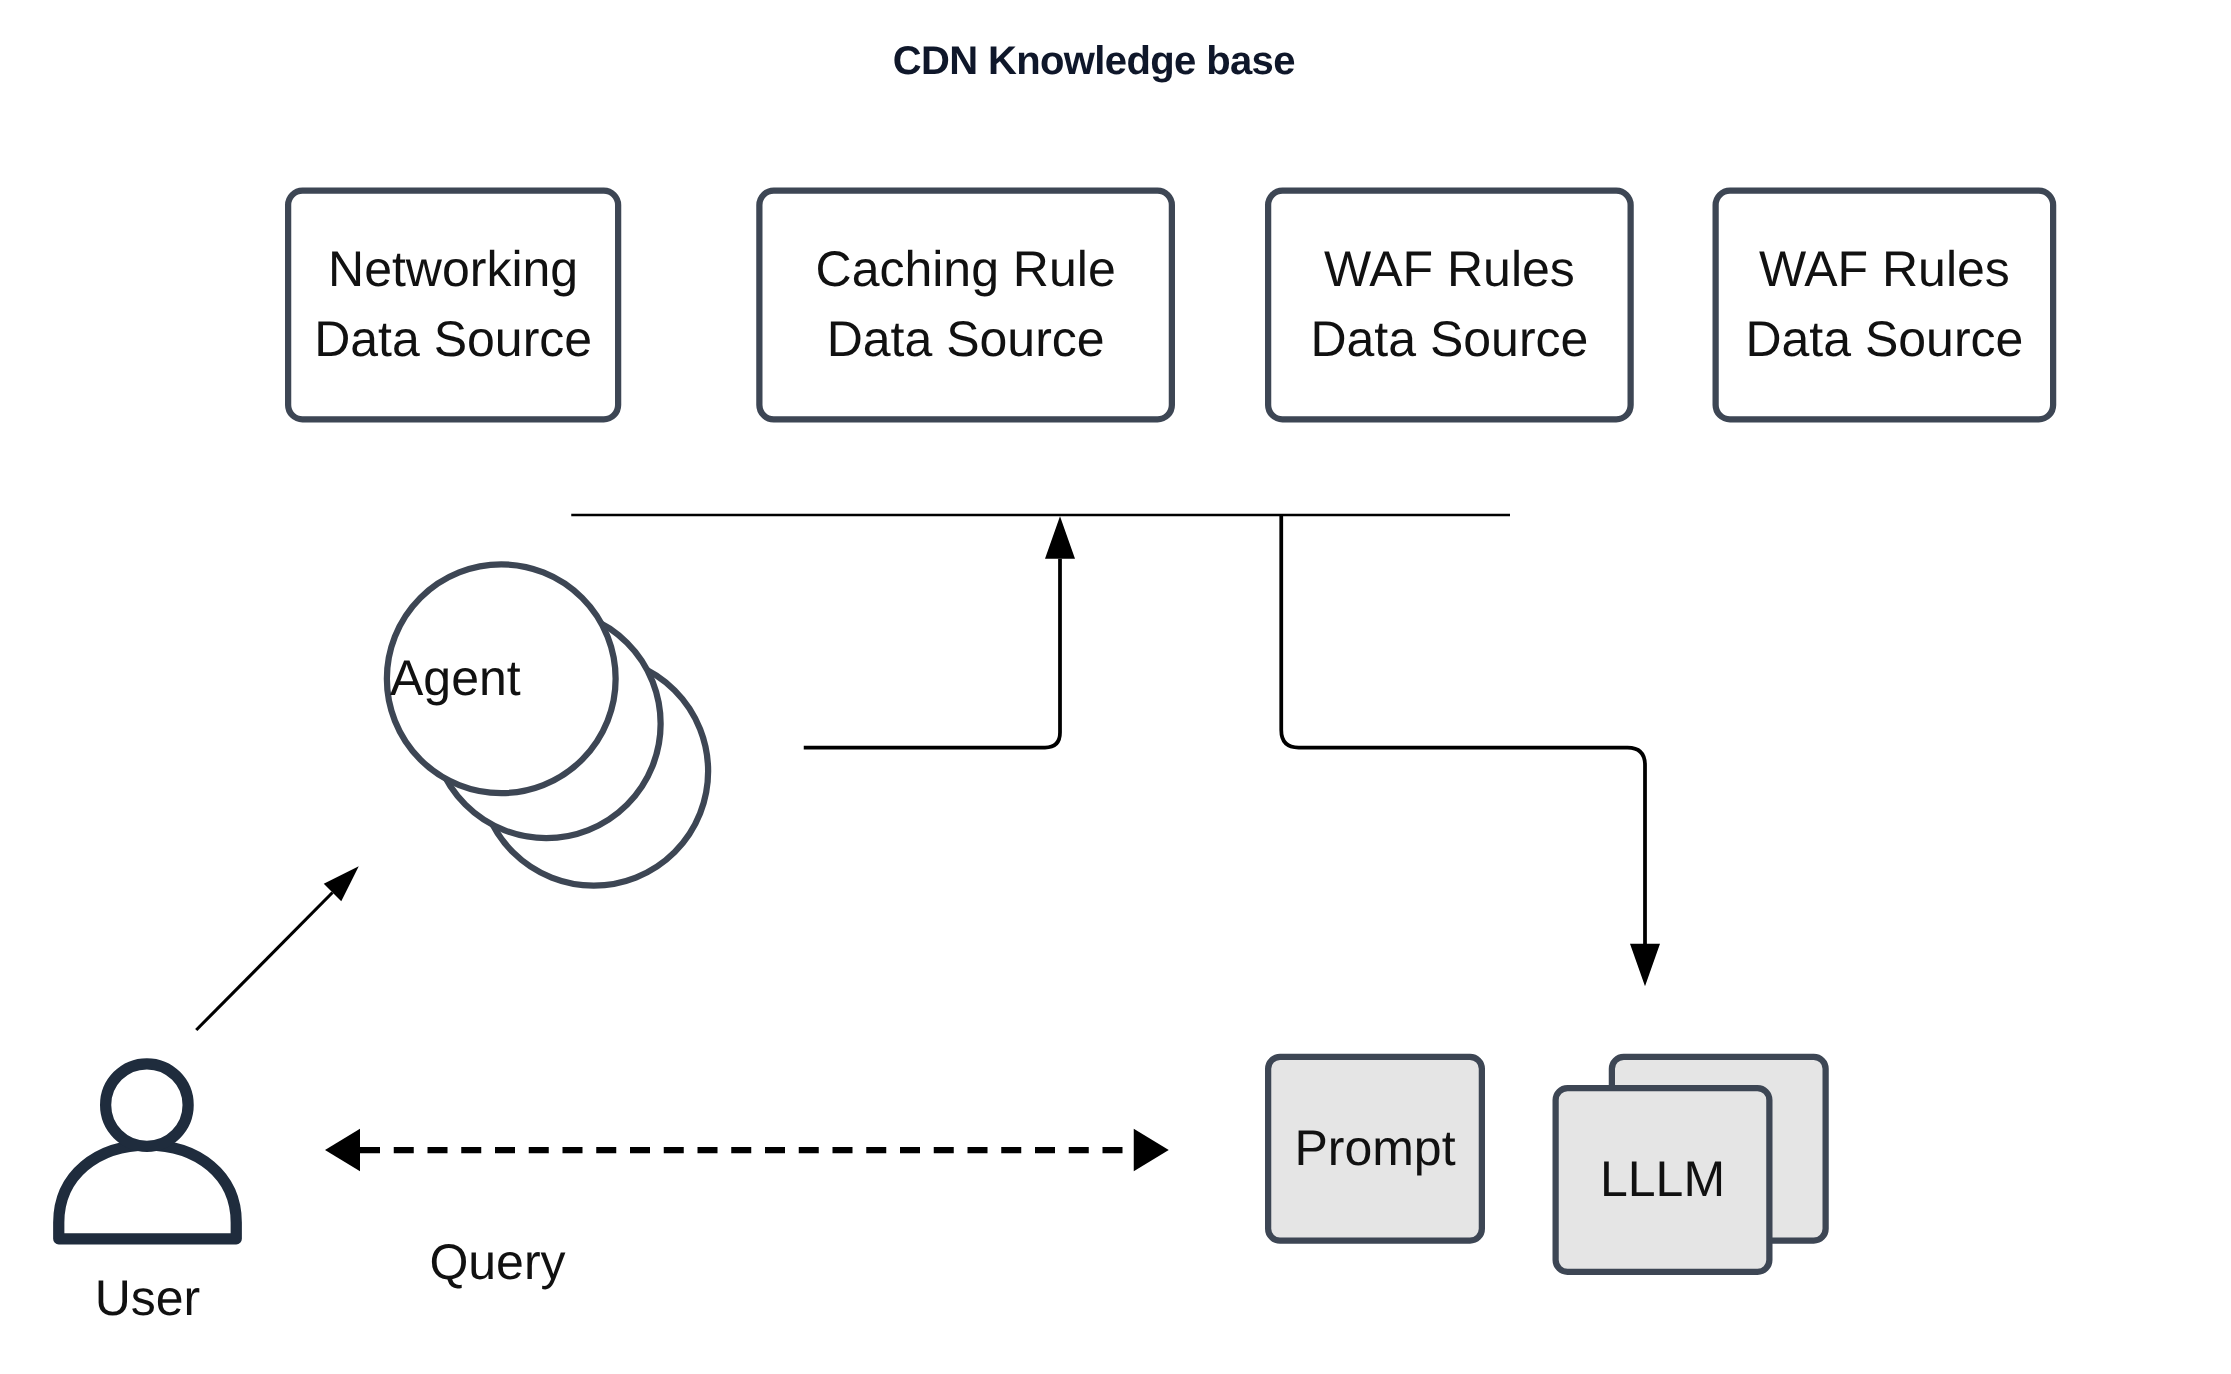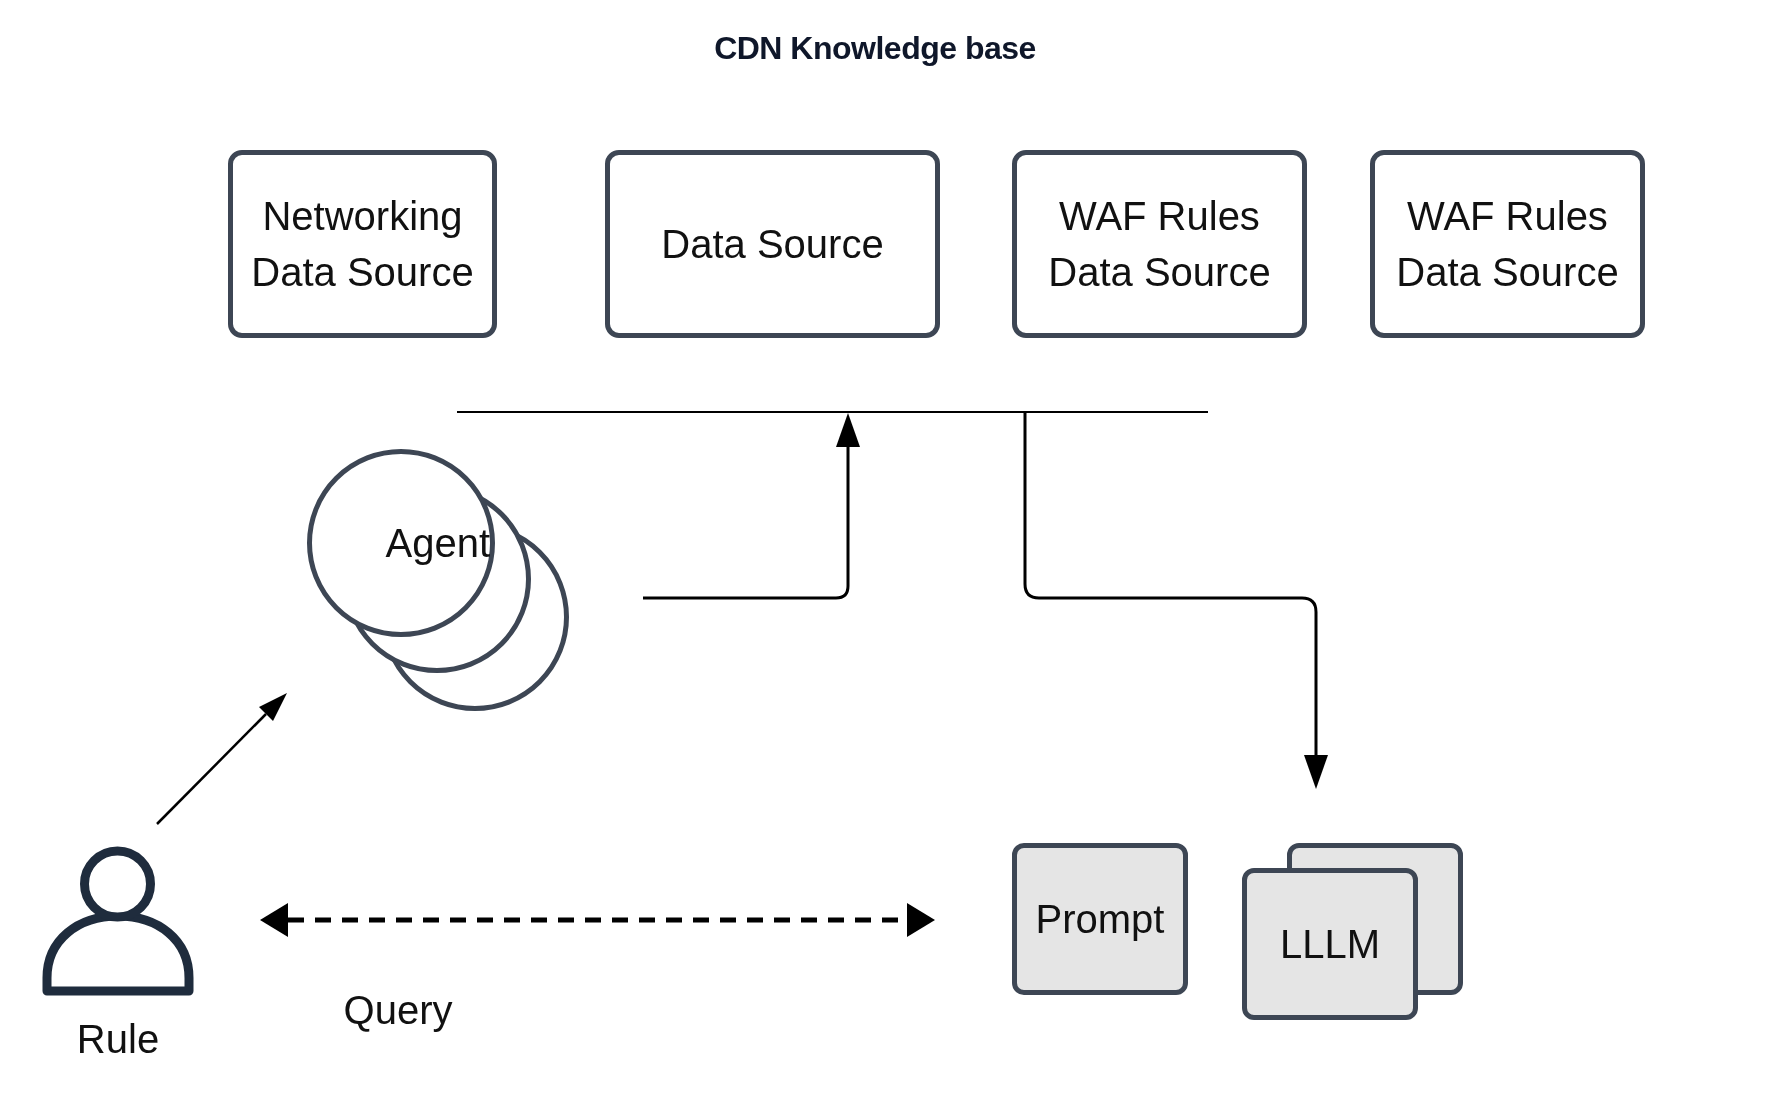--- a/index.html
+++ b/index.html
@@ -23,21 +23,21 @@
     position:absolute;top:150px;height:188px;box-sizing:border-box;
     border:5px solid var(--shape-border,#3d4654);border-radius:14px;background:#fff;
     display:flex;flex-direction:column;justify-content:center;align-items:center;
     font-size:40px;line-height:56px;
   }
   .ds-box .line{white-space:nowrap;}
   .circle{
     position:absolute;width:188px;height:188px;border-radius:50%;box-sizing:border-box;
     border:5px solid var(--shape-border,#3d4654);background:#fff;
   }
-  .c1{left:307px;top:449px;display:flex;align-items:center;justify-content:flex-end;font-size:40px;}
+  .c1{left:307px;top:449px;display:flex;align-items:center;justify-content:flex-start;font-size:40px;}
   .c2{left:343px;top:485px;}
   .c3{left:381px;top:523px;}
   .node{
     position:absolute;width:176px;height:152px;box-sizing:border-box;
     border:5px solid var(--shape-border,#3d4654);border-radius:12px;background:#e5e5e5;
     display:flex;align-items:center;justify-content:center;font-size:40px;
   }
   .prompt{left:1012px;top:843px;}
   .llm-back{left:1287px;top:843px;}
   .llm-front{left:1242px;top:868px;}
@@ -58,20 +58,21 @@
 
 <div class="canvas">
 
   <div class="title">CDN Knowledge base</div>
 
   <div class="ds-box" style="left:228px;width:269px">
     <span class="line">Networking</span>
     <span class="line">Data Source</span>
   </div>
   <div class="ds-box" style="left:605px;width:335px">
+    <span class="line">Caching Rule</span>
     <span class="line">Data Source</span>
   </div>
   <div class="ds-box" style="left:1012px;width:295px">
     <span class="line">WAF Rules</span>
     <span class="line">Data Source</span>
   </div>
   <div class="ds-box" style="left:1370px;width:275px">
     <span class="line">WAF Rules</span>
     <span class="line">Data Source</span>
   </div>
@@ -85,21 +86,21 @@
   <div class="node prompt">
     <span>Prompt</span>
   </div>
 
   <div class="node llm-back"></div>
   <div class="node llm-front">
     <span>LLLM</span>
   </div>
 
   <div class="label query">Query</div>
-  <div class="label user">Rule</div>
+  <div class="label user">User</div>
 
   <svg class="user-icon" viewBox="0 0 180 170" xmlns="http://www.w3.org/2000/svg">
     <path class="ui" d="M17,151 L17,138 C17,100 48,76 88,76 C128,76 159,100 159,138 L159,151 Z"></path>
     <circle class="ui" cx="87.5" cy="44" r="33"></circle>
   </svg>
 
   <svg class="overlay" viewBox="0 0 1785 1099" xmlns="http://www.w3.org/2000/svg">
     <line class="thin" x1="457" y1="412" x2="1208" y2="412"></line>
     <path class="conn" d="M643,598 L836,598 Q848,598 848,586 L848,447"></path>
     <polygon class="fill" points="848,413 836,447 860,447"></polygon>

